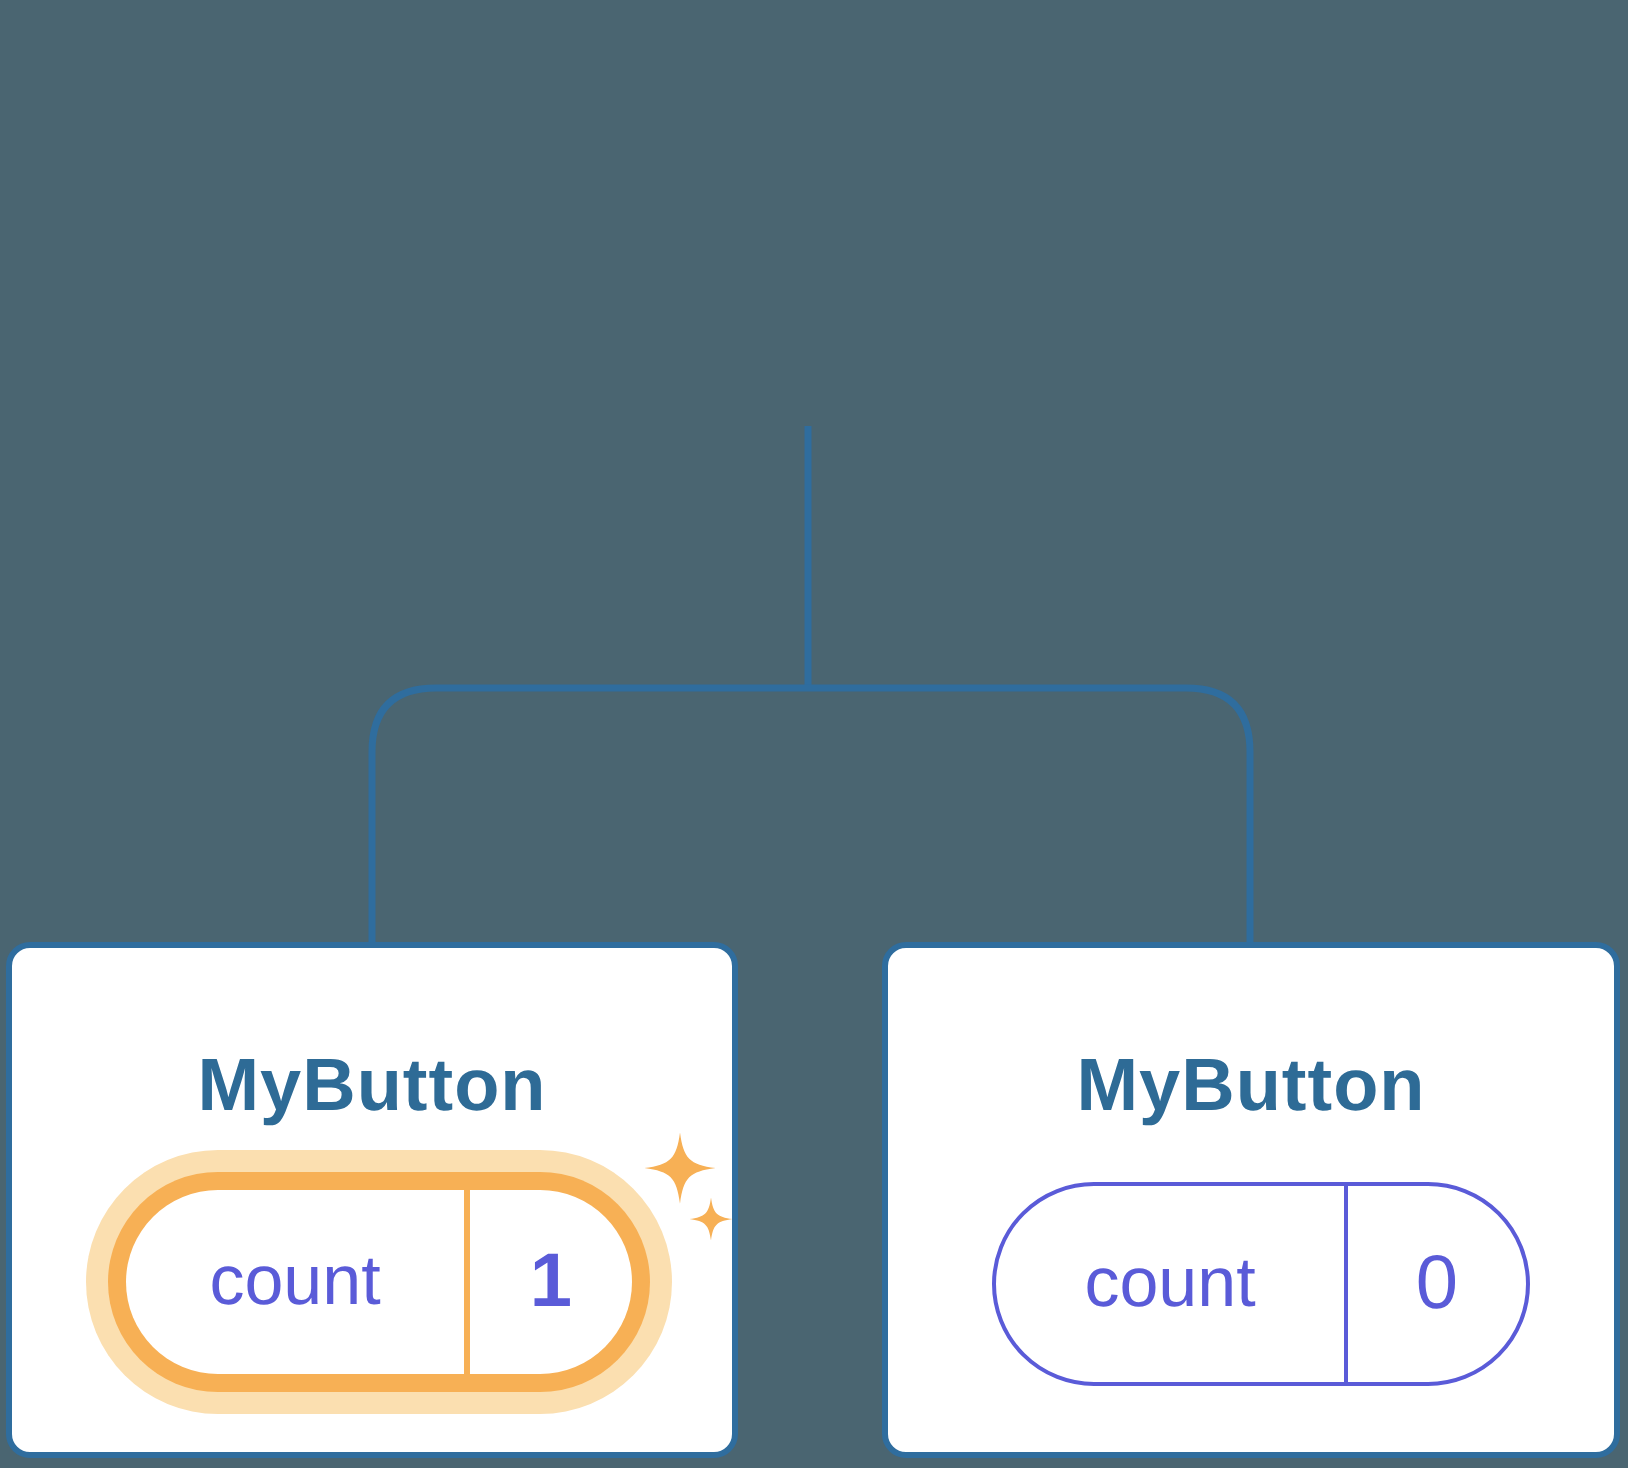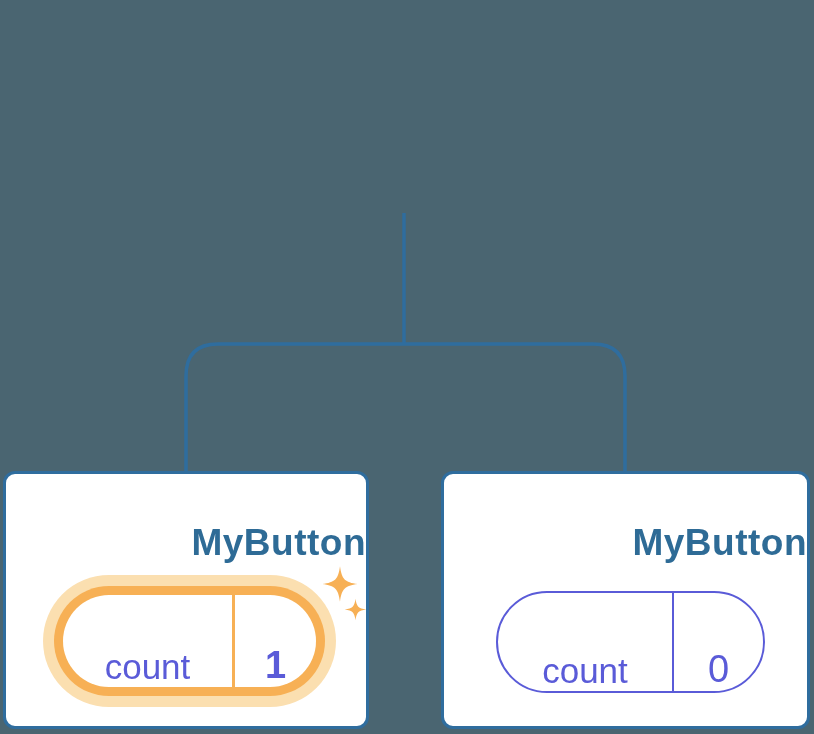--- a/index.html
+++ b/index.html
@@ -52,30 +52,30 @@
     font-weight: 700;
     color: var(--node-title);
     letter-spacing: 0.5px;
   }
   .node-child-left  { left: 3px;   top: 471px; width: 366px; height: 258px; }
   .node-child-right { left: 441px; top: 471px; width: 369px; height: 258px; }
   .child-title {
     position: absolute;
     left: 0; right: 0;
     top: 48px;
-    text-align: right;
+    text-align: center;
     font-size: 37px;
     font-weight: 700;
     color: var(--node-title);
     letter-spacing: 0.5px;
   }
   .state-pill {
     position: absolute;
     display: flex;
-    align-items: flex-end;
+    align-items: center;
     background: var(--node-bg);
     border-radius: 70px;
     overflow: hidden;
   }
   .pill-highlighted {
     left: 57px; top: 121px;
     width: 253px; height: 92px;
     box-shadow: 0 0 0 9px var(--highlight), 0 0 0 20px var(--highlight-halo);
   }
   .pill-normal {

